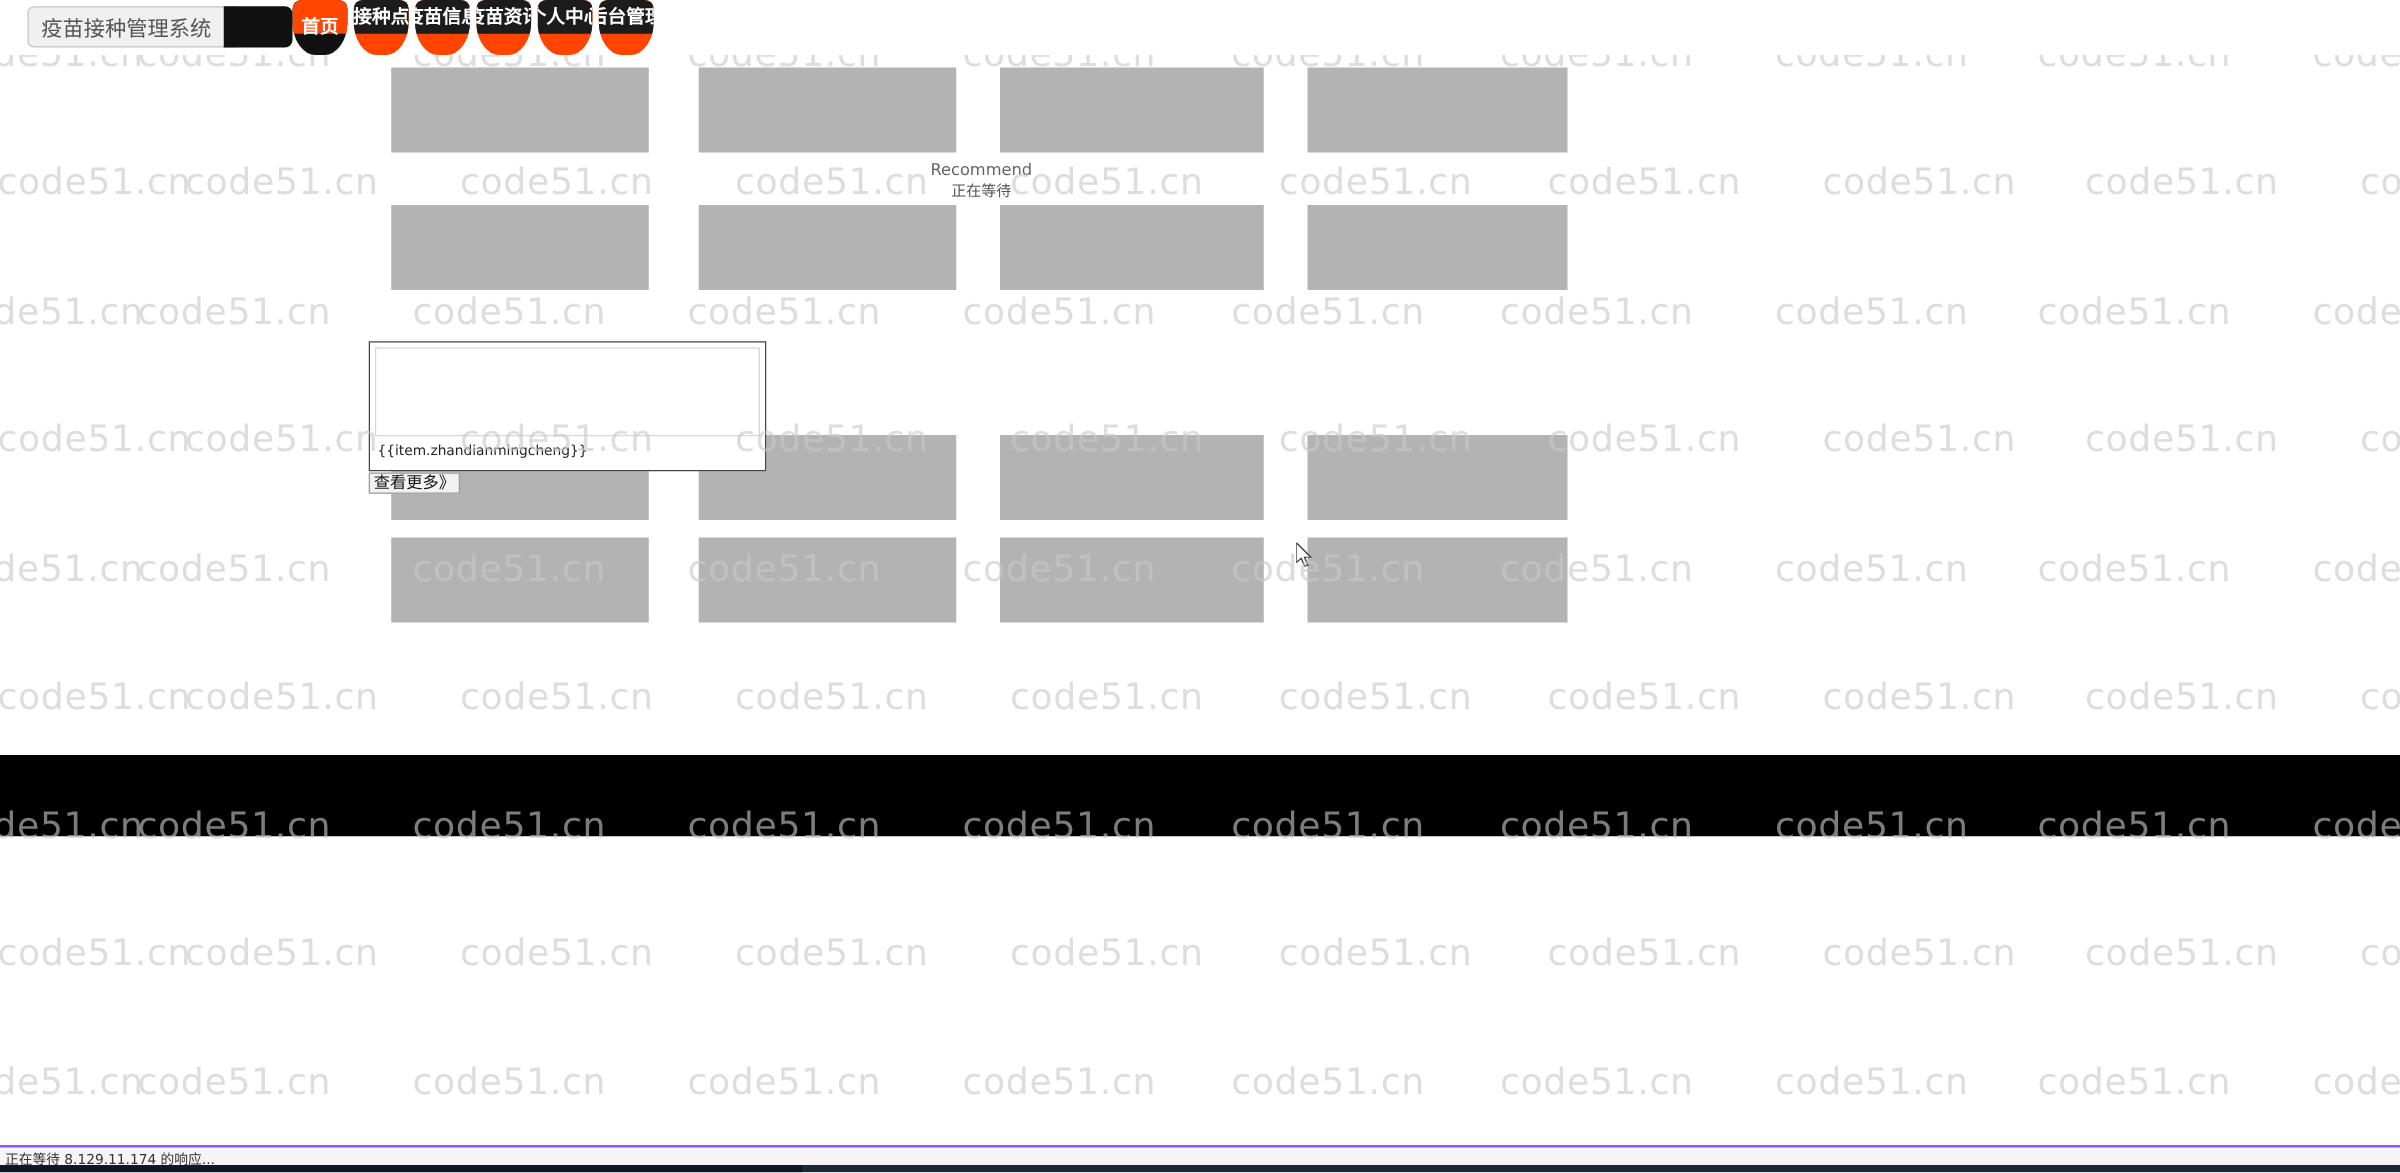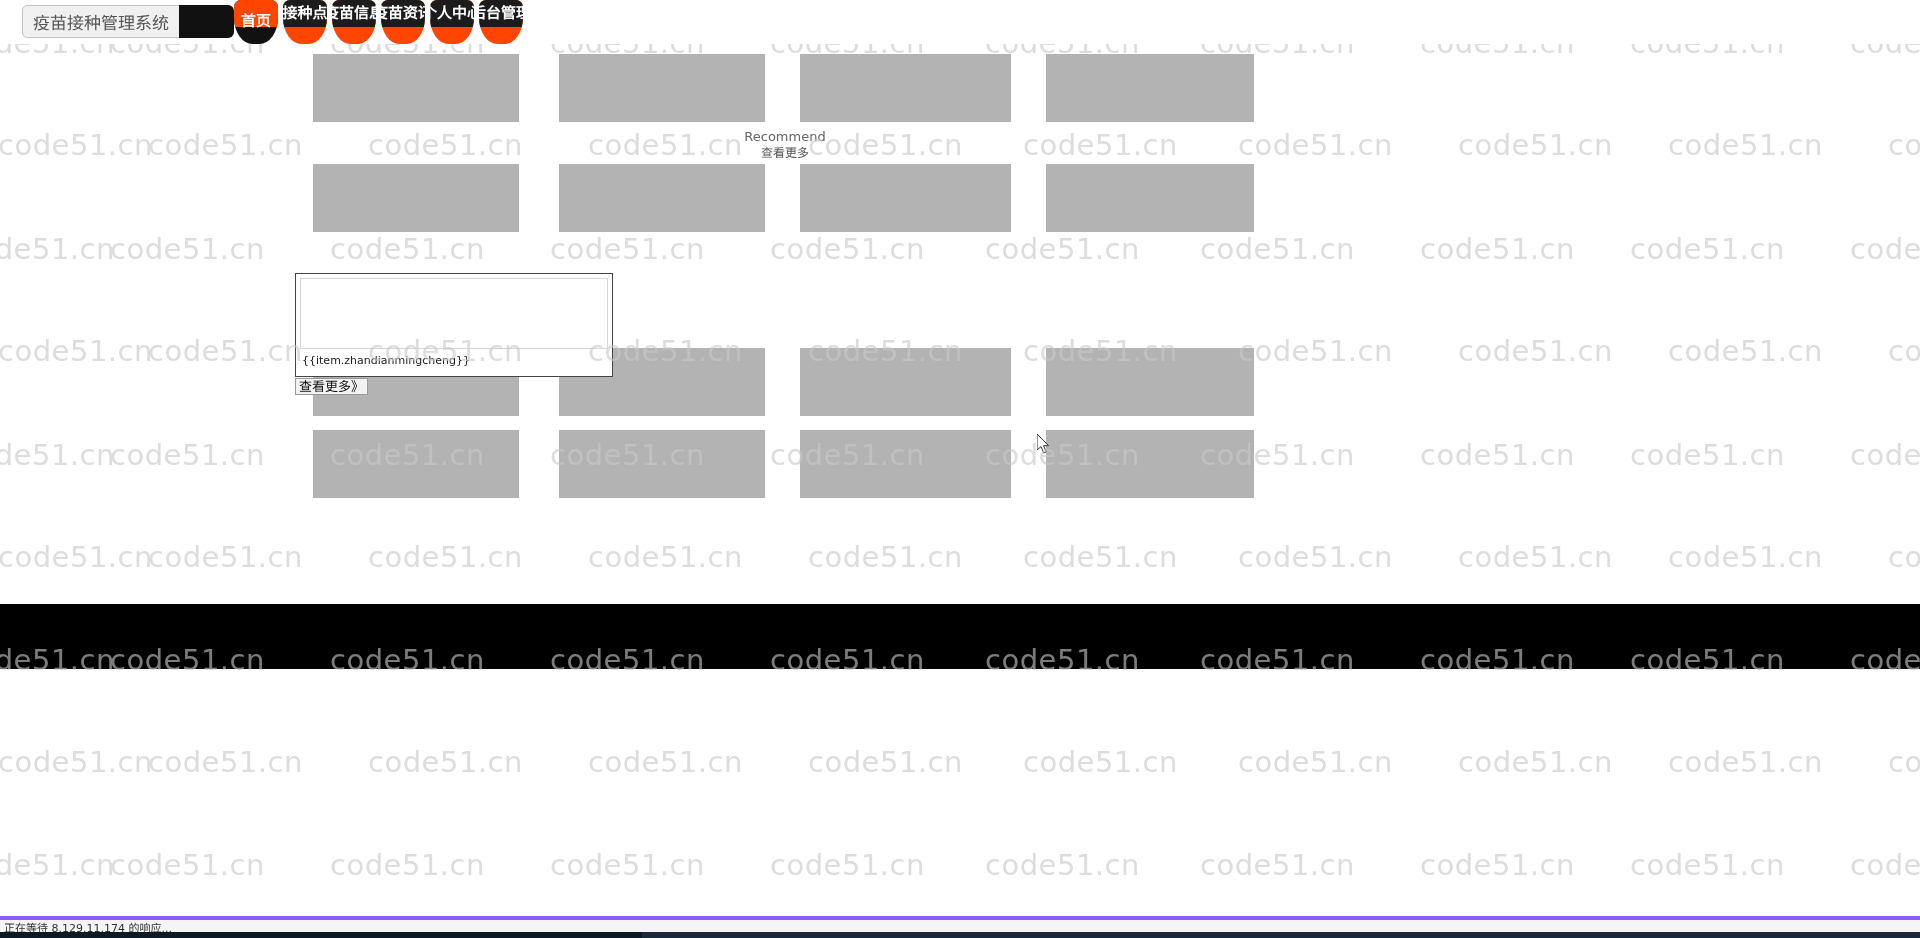--- a/index.html
+++ b/index.html
@@ -247,21 +247,21 @@
   }
 
   
   .statusbar {
     position: absolute;
     left: 0;
     top: 916px;
     width: 1920px;
     height: 18px;
     background: #f5f5f5;
-    border-top: 4px solid #8b5cf6;
+    border-top: 2px solid #8b5cf6;
     box-sizing: border-box;
     z-index: 80;
     display: flex;
     align-items: center;
   }
   .statusbar .st-txt {
     font-family: "DejaVu Sans", "Liberation Sans", sans-serif;
     font-size: 11px;
     color: #333;
     padding-left: 4px;
@@ -408,21 +408,21 @@
         <div class="ph" style="left: 800px; top: 304px; width: 211px; height: 68px;"></div>
         <div class="ph" style="left: 1046px; top: 304px; width: 208px; height: 68px;"></div>
         <div class="ph" style="left: 313px; top: 386px; width: 206px; height: 68px;"></div>
         <div class="ph" style="left: 559px; top: 386px; width: 206px; height: 68px;"></div>
         <div class="ph" style="left: 800px; top: 386px; width: 211px; height: 68px;"></div>
         <div class="ph" style="left: 1046px; top: 386px; width: 208px; height: 68px;"></div>
       </div>
 
     <div class="sec-head" style="left:710px; top:85px; width:150px;">
       <div class="en">Recommend</div>
-      <div class="cn">查看更多</div>
+      <div class="cn">正在等待</div>
     </div>
 
     <div class="card-broken">
       <div class="img-slot"></div>
       <div class="cap-txt">{{item.zhandianmingcheng}}</div>
     </div>
 
     <div class="more-btn">
       <span>查看更多》</span>
     </div>

